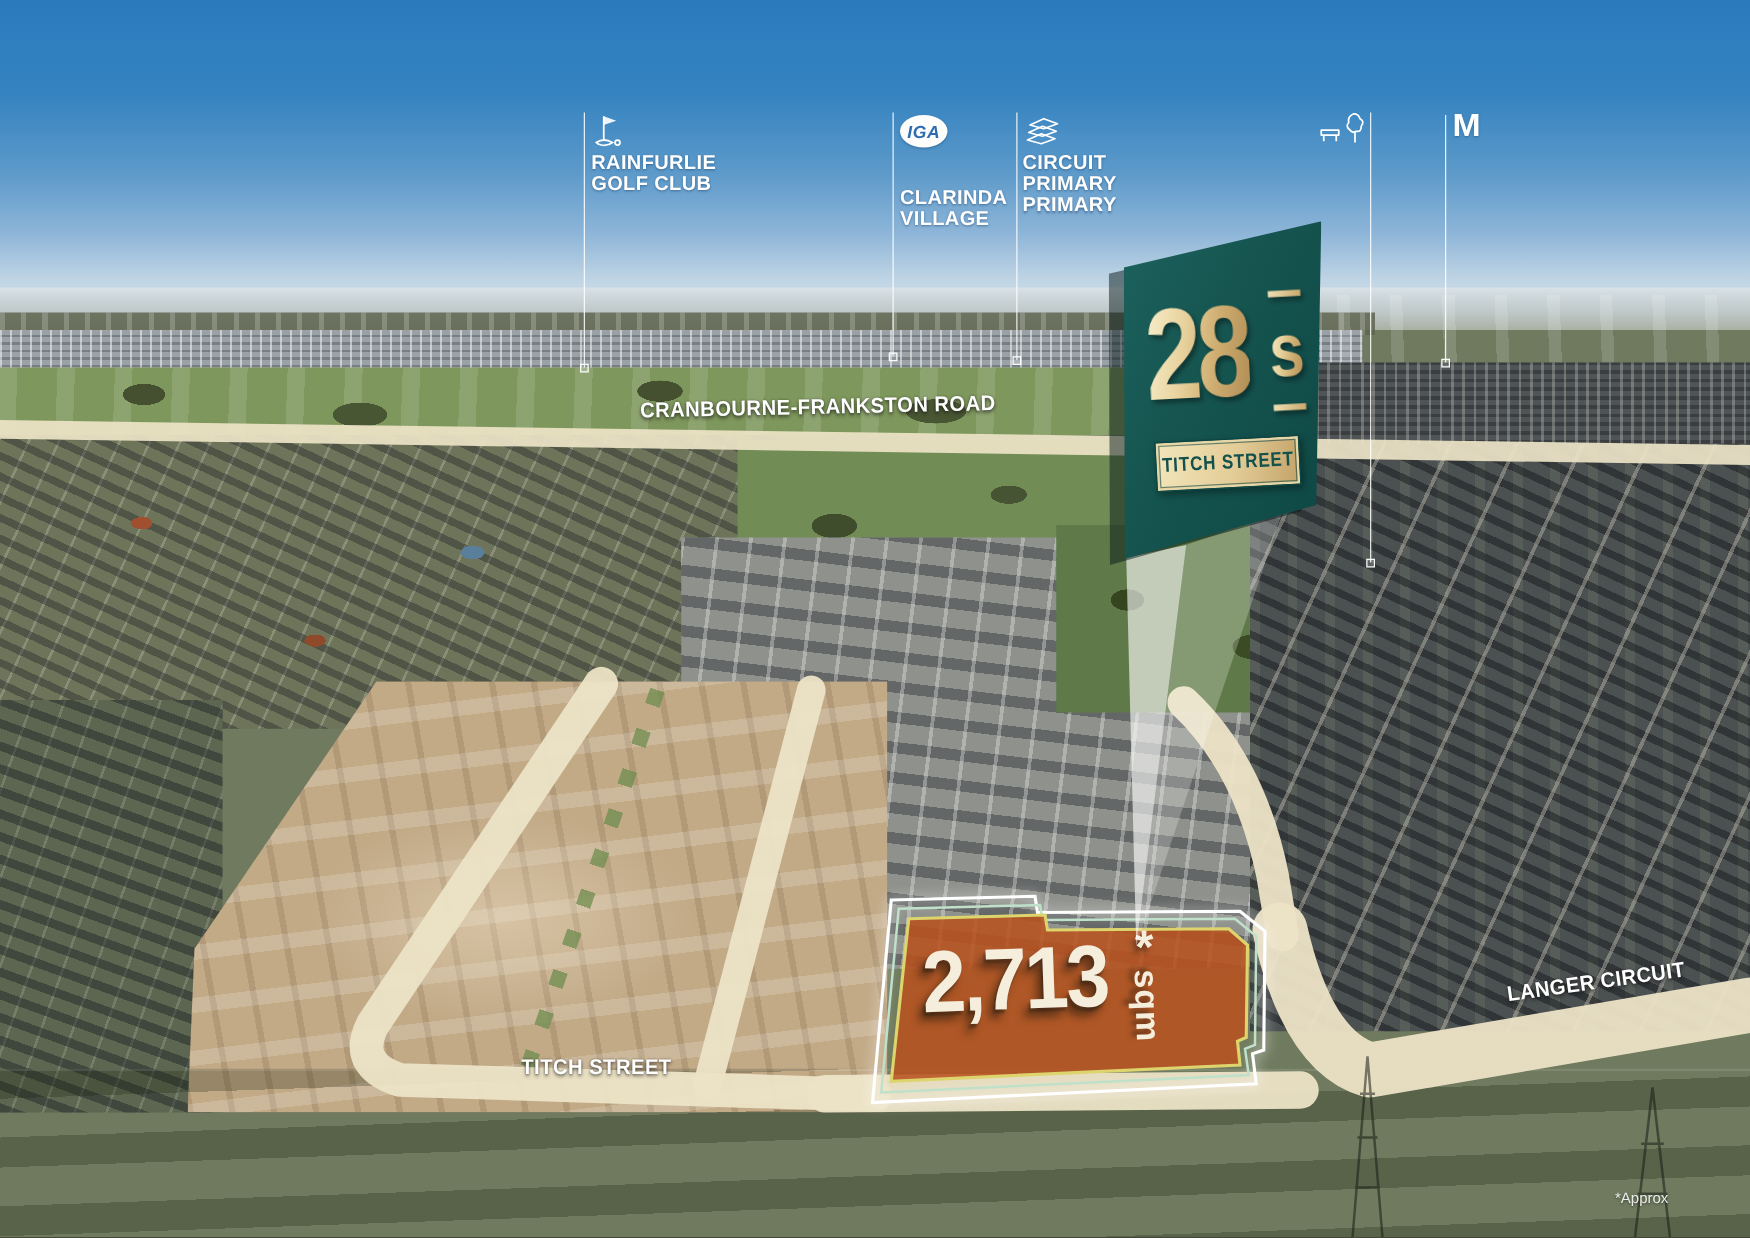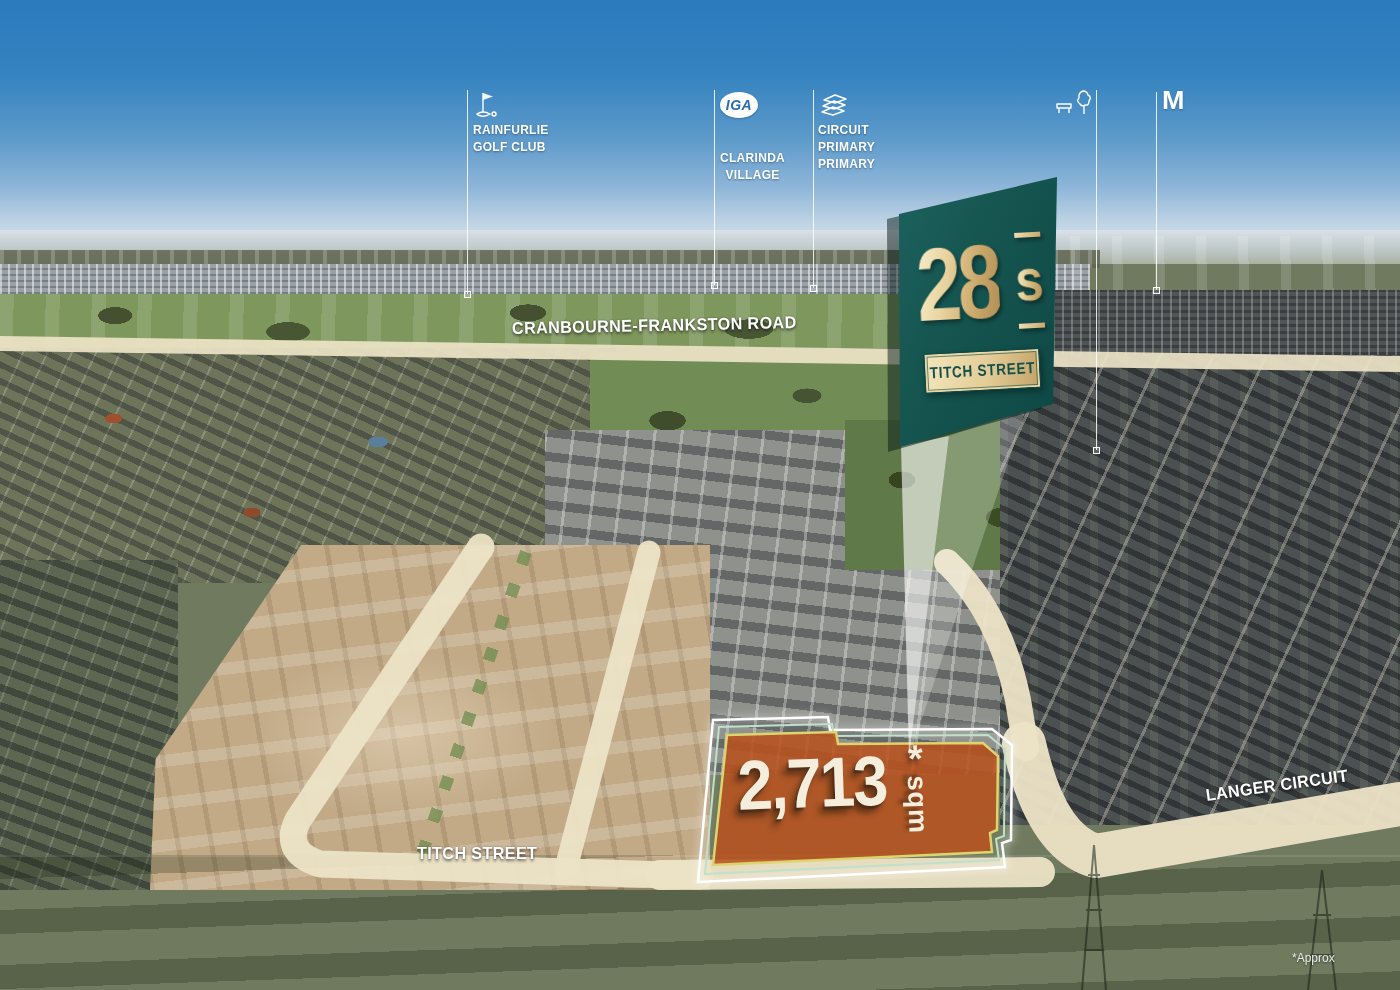--- a/index.html
+++ b/index.html
@@ -74,21 +74,21 @@
   .roadlabel{color:#fff;font-weight:bold;white-space:nowrap;
     text-shadow:0 2px 3px rgba(20,20,20,.6),0 0 2px rgba(20,20,20,.4);}
   .lbl-highway{left:512px;top:319px;font-size:17px;letter-spacing:.4px;transform:rotate(-1.2deg) scaleX(.95);transform-origin:left center;}
   .lbl-titch{left:417px;top:844px;font-size:17px;letter-spacing:.4px;transform:scaleX(.95);transform-origin:left center;}
   .lbl-langer{left:1206px;top:786px;font-size:17px;letter-spacing:.4px;transform:rotate(-8deg) scaleX(.95);transform-origin:left center;}
 
   
   .mline{width:1px;background:rgba(255,255,255,.85);}
   .mline::after{content:'';position:absolute;left:-3px;bottom:-4px;width:5px;height:5px;
     border:1px solid rgba(255,255,255,.95);background:rgba(255,255,255,.2);}
-  .mlabel{color:#fff;font-size:12px;font-weight:bold;line-height:17px;letter-spacing:.3px;
+  .mlabel{color:#fff;font-size:16px;font-weight:bold;line-height:17px;letter-spacing:.3px;
     text-shadow:0 1px 2px rgba(0,40,80,.45);white-space:nowrap;}
   .micon{color:#fff;}
   .iga-oval{width:38px;height:26px;border-radius:50%;background:#fdfdfb;display:flex;
     align-items:center;justify-content:center;position:absolute;box-shadow:0 1px 2px rgba(0,40,80,.3);}
   .iga-txt{position:static;font-size:14px;font-weight:bold;font-style:italic;color:#2b6cb3;letter-spacing:.5px;}
   .mcd-m{font-size:27px;font-weight:bold;color:#fff;transform:scaleY(.95);
     text-shadow:0 1px 2px rgba(0,40,80,.35);}
 
   
   .banner{left:880px;top:165px;width:200px;height:295px;}
@@ -225,21 +225,21 @@
     </div>
   </div>
 
   <div>
     <div class="mline" style="left:714px;top:90px;height:195px;"></div>
     <div class="iga-oval" style="left:720px;top:92px;">
       <span class="iga-txt">IGA</span>
     </div>
     <div class="mlabel" style="left:720px;top:122px;">
       <div style="position:static;margin-top:28px;">CLARINDA</div>
-      <div style="position:static;text-align:center;">VILLAGE</div>
+      <div style="position:static;">VILLAGE</div>
     </div>
   </div>
 
   <div>
     <div class="mline" style="left:813px;top:90px;height:198px;"></div>
     <svg class="micon" style="left:818px;top:90px;" width="32" height="30" viewBox="0 0 32 30">
       <g stroke="#fff" stroke-width="1.4" fill="none" stroke-linejoin="round">
         <path d="M6,10 L17,5 L28,9 L17,13 Z"></path>
         <path d="M5,16 L16,11 L27,15 L16,19 Z"></path>
         <path d="M4,22 L15,17 L26,21 L15,25 Z"></path>

